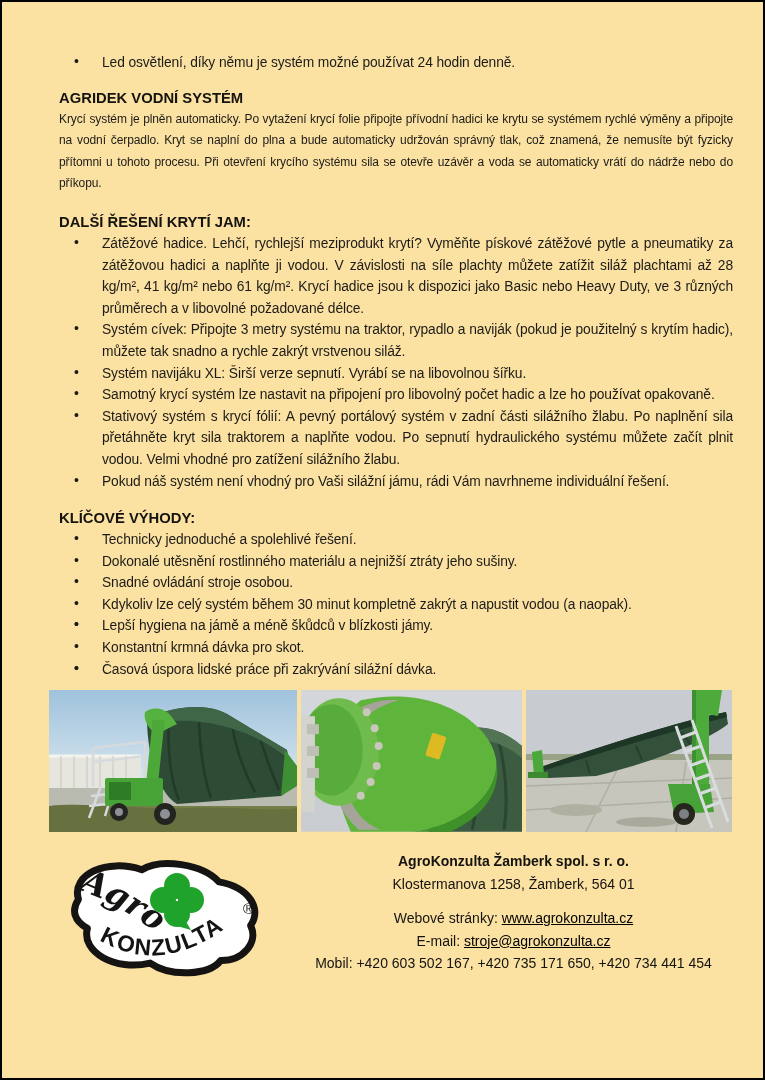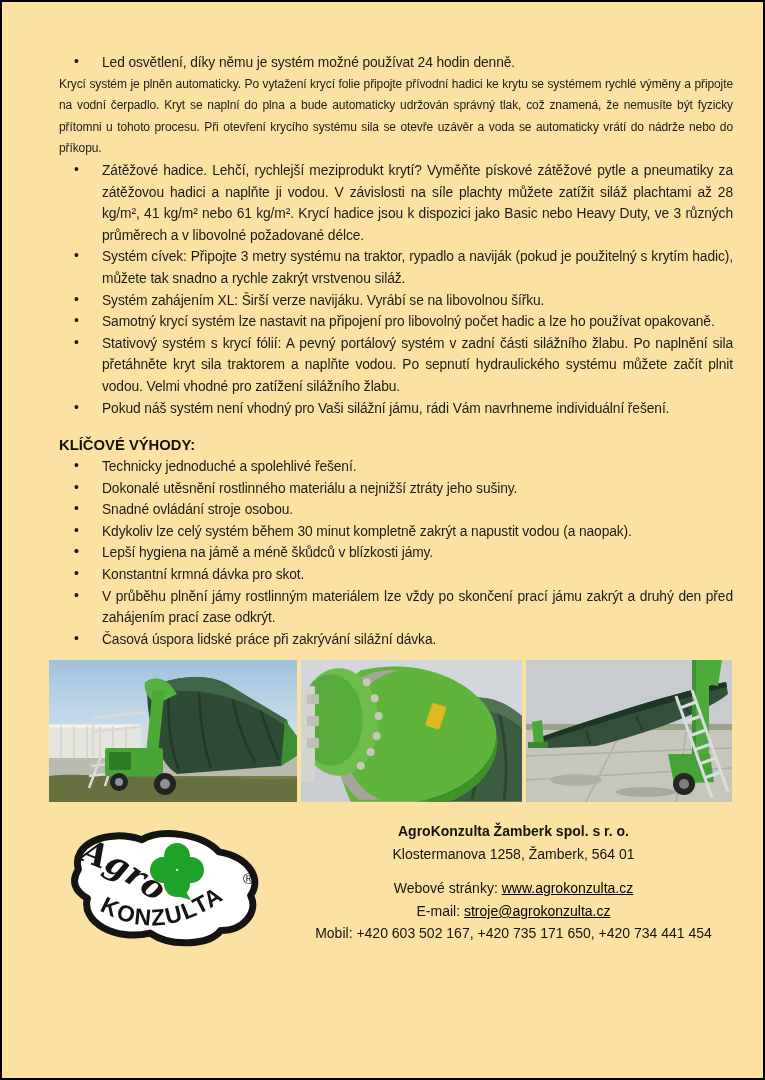--- a/index.html
+++ b/index.html
@@ -78,41 +78,43 @@
 </style>
 </head>
 <body>
 
 <div class="page">
 
   <ul class="bullets intro">
       <li><span class="dot">•</span><span>Led osvětlení, díky němu je systém možné používat 24 hodin denně.</span></li>
     </ul>
 
+  <h2 class="h-agridek">AGRIDEK VODNÍ SYSTÉM</h2>
   <p class="para">Krycí systém je plněn automaticky.  Po vytažení krycí folie připojte přívodní hadici ke krytu se systémem rychlé výměny a připojte na vodní čerpadlo. Kryt se naplní do plna a bude automaticky udržován správný tlak, což znamená, že nemusíte být fyzicky přítomni u tohoto procesu. Při otevření krycího systému sila se otevře uzávěr a voda se automaticky vrátí do nádrže nebo do příkopu.</p>
 
+  <h2 class="h-dalsi">DALŠÍ ŘEŠENÍ KRYTÍ JAM:</h2>
   <ul class="bullets">
       <li><span class="dot">•</span><span>Zátěžové hadice. Lehčí, rychlejší meziprodukt krytí? Vyměňte pískové zátěžové pytle a pneumatiky za zátěžovou hadici a naplňte ji vodou. V závislosti na síle plachty můžete zatížit siláž plachtami až 28 kg/m², 41 kg/m² nebo 61 kg/m². Krycí hadice jsou k dispozici jako Basic nebo Heavy Duty, ve 3 různých průměrech a v libovolné požadované délce.</span></li>
       <li><span class="dot">•</span><span>Systém cívek: Připojte 3 metry systému na traktor, rypadlo a naviják (pokud je použitelný s krytím hadic), můžete tak snadno a rychle zakrýt vrstvenou siláž.</span></li>
-      <li><span class="dot">•</span><span>Systém zahájením XL: Širší verze navijáku. Vyrábí se na libovolnou šířku.</span></li>
+      <li><span class="dot">•</span><span>Systém navijáku XL: Širší verze sepnutí. Vyrábí se na libovolnou šířku.</span></li>
       <li><span class="dot">•</span><span>Samotný krycí systém lze nastavit na připojení pro libovolný počet hadic a lze ho používat opakovaně.</span></li>
       <li><span class="dot">•</span><span>Stativový systém s krycí fólií: A pevný portálový systém v zadní části silážního žlabu. Po naplnění sila přetáhněte kryt sila traktorem a naplňte vodou. Po sepnutí hydraulického systému můžete začít plnit vodou. Velmi vhodné pro zatížení silážního žlabu.</span></li>
       <li><span class="dot">•</span><span>Pokud náš systém není vhodný pro Vaši silážní jámu, rádi Vám navrhneme individuální řešení.</span></li>
     </ul>
 
   <h2 class="h-vyhody">KLÍČOVÉ VÝHODY:</h2>
   <ul class="bullets">
       <li><span class="dot">•</span><span>Technicky jednoduché a spolehlivé řešení.</span></li>
       <li><span class="dot">•</span><span>Dokonalé utěsnění rostlinného materiálu a nejnižší ztráty jeho sušiny.</span></li>
       <li><span class="dot">•</span><span>Snadné ovládání stroje osobou.</span></li>
       <li><span class="dot">•</span><span>Kdykoliv lze celý systém během 30 minut kompletně zakrýt a napustit vodou (a naopak).</span></li>
       <li><span class="dot">•</span></li>
       <li><span class="dot">•</span><span>Lepší hygiena na jámě a méně škůdců v blízkosti jámy.</span></li>
       <li><span class="dot">•</span><span>Konstantní krmná dávka pro skot.</span></li>
-      <li><span class="dot">•</span><span>V průběhu plnění jámy rostlinným materiálem lze vždy po skončení prací jámu zakrýt a druhý den před zahájením prací zase odkrýt.</span></li>
+      <li><span class="dot">•</span></li>
       <li><span class="dot">•</span><span>Časová úspora lidské práce při zakrývání silážní dávka.</span></li>
     </ul>
 
   <div class="photos">
 
     <svg width="248" height="142" viewBox="0 0 248 142">
       <defs>
         <linearGradient id="sky1" x1="0" y1="0" x2="0" y2="1">
           <stop offset="0" stop-color="#9FC2DC"></stop>
             <stop offset="1" stop-color="#DCE9F1"></stop>

